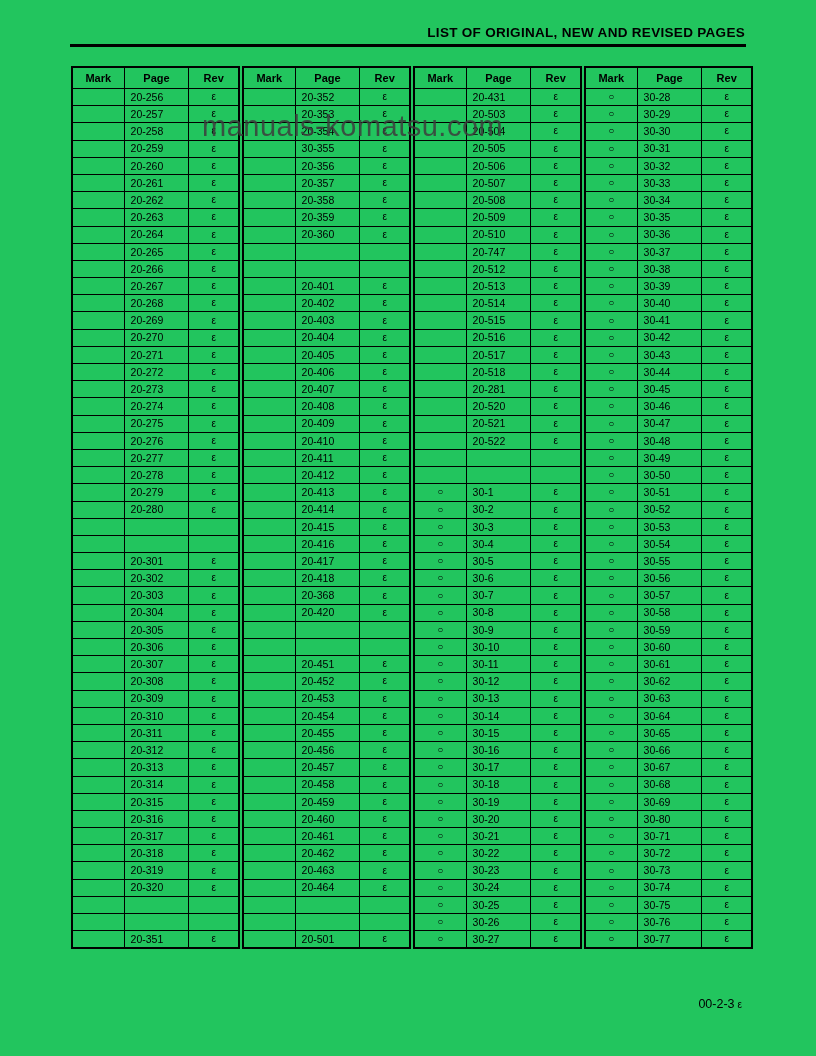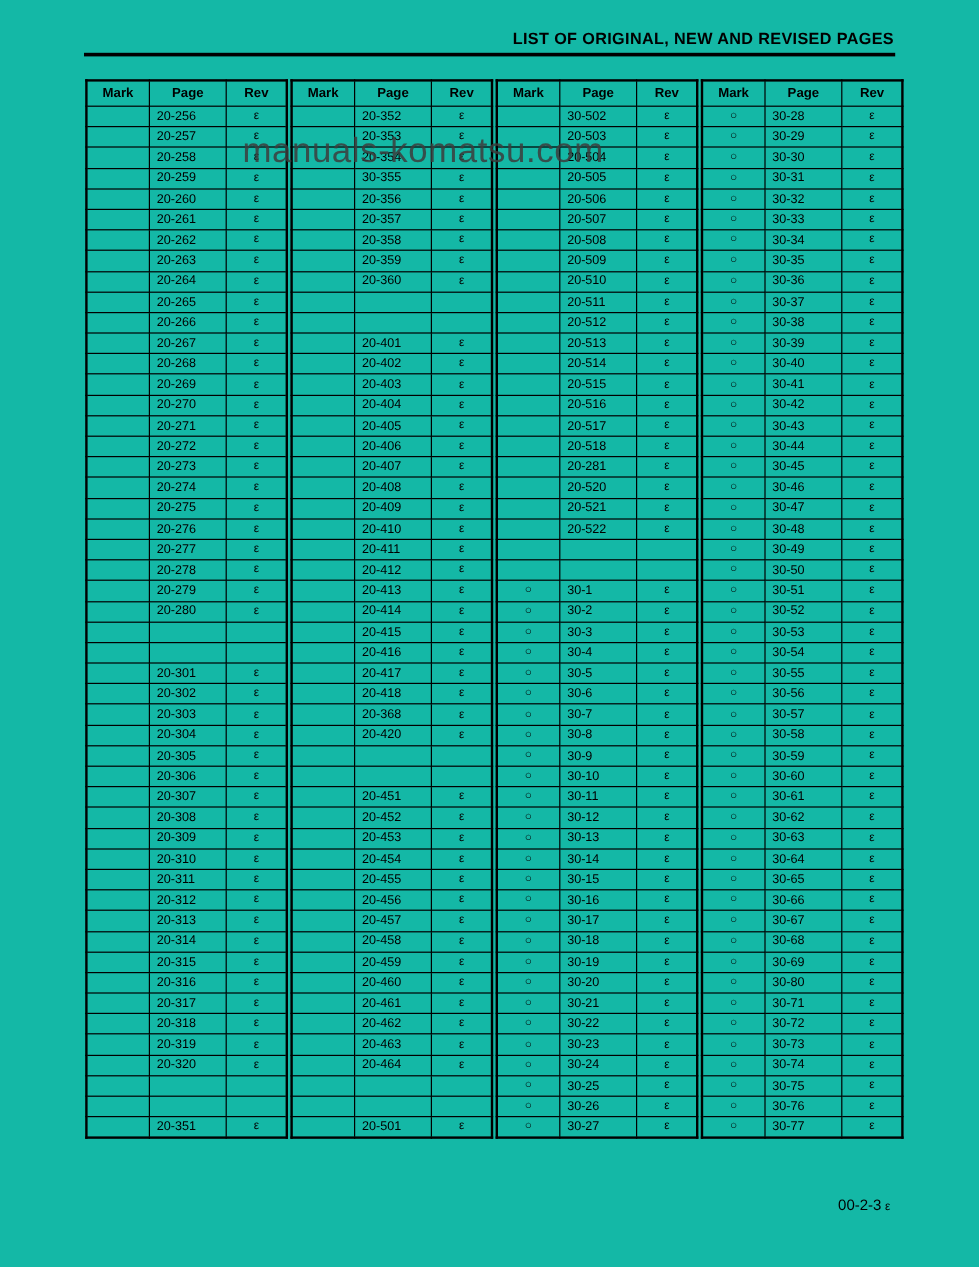--- a/index.html
+++ b/index.html
@@ -1,21 +1,21 @@
 <!DOCTYPE html>
 <html><head>
 <meta charset="utf-8">
 <style>
   * { margin:0; padding:0; box-sizing:content-box; }
   html,body { background:#e8e8e8; }
   body { font-family:"Liberation Sans", sans-serif; }
   .doc-page {
     position:relative;
     width:816px; height:1056px;
-    background:#14b8a6;
+    background:#22c55e;
     margin:0 auto;
     overflow:hidden;
     color:#000;
   }
   .page-title {
     position:absolute;
     top:25px; right:71px;
     font-size:13.5px;
     font-weight:700;
     letter-spacing:0.3px;
@@ -620,21 +620,21 @@
         <thead>
           <tr>
             <th class="c-mark">Mark</th>
             <th class="c-page">Page</th>
             <th class="c-rev">Rev</th>
           </tr>
         </thead>
         <tbody>
           <tr>
             <td class="c-mark"></td>
-            <td class="c-page">30-502</td>
+            <td class="c-page">20-431</td>
             <td class="c-rev">ε</td>
           </tr>
           <tr>
             <td class="c-mark"></td>
             <td class="c-page">20-503</td>
             <td class="c-rev">ε</td>
           </tr>
           <tr>
             <td class="c-mark"></td>
             <td class="c-page">20-504</td>
@@ -665,21 +665,21 @@
             <td class="c-page">20-509</td>
             <td class="c-rev">ε</td>
           </tr>
           <tr>
             <td class="c-mark"></td>
             <td class="c-page">20-510</td>
             <td class="c-rev">ε</td>
           </tr>
           <tr>
             <td class="c-mark"></td>
-            <td class="c-page">20-511</td>
+            <td class="c-page">20-747</td>
             <td class="c-rev">ε</td>
           </tr>
           <tr>
             <td class="c-mark"></td>
             <td class="c-page">20-512</td>
             <td class="c-rev">ε</td>
           </tr>
           <tr>
             <td class="c-mark"></td>
             <td class="c-page">20-513</td>

